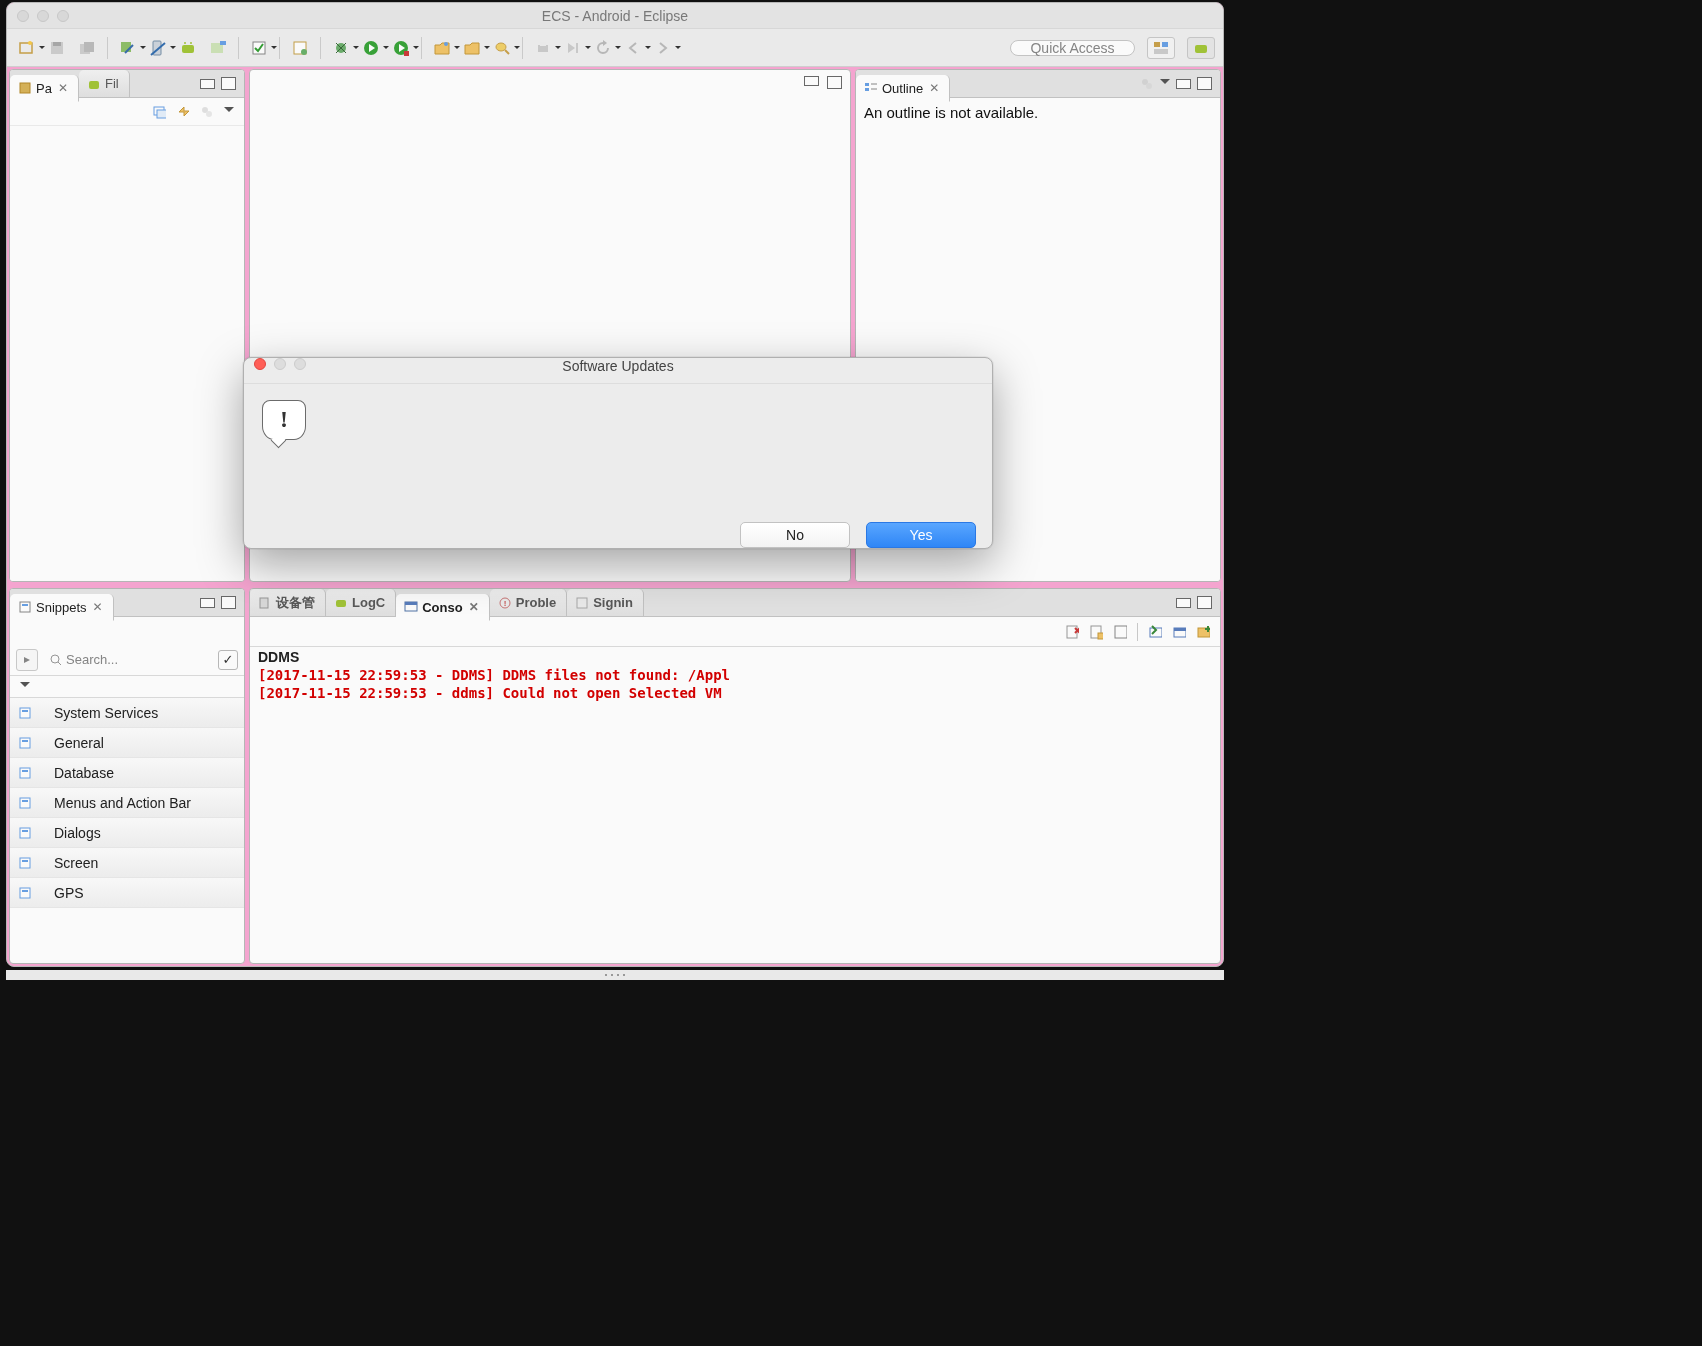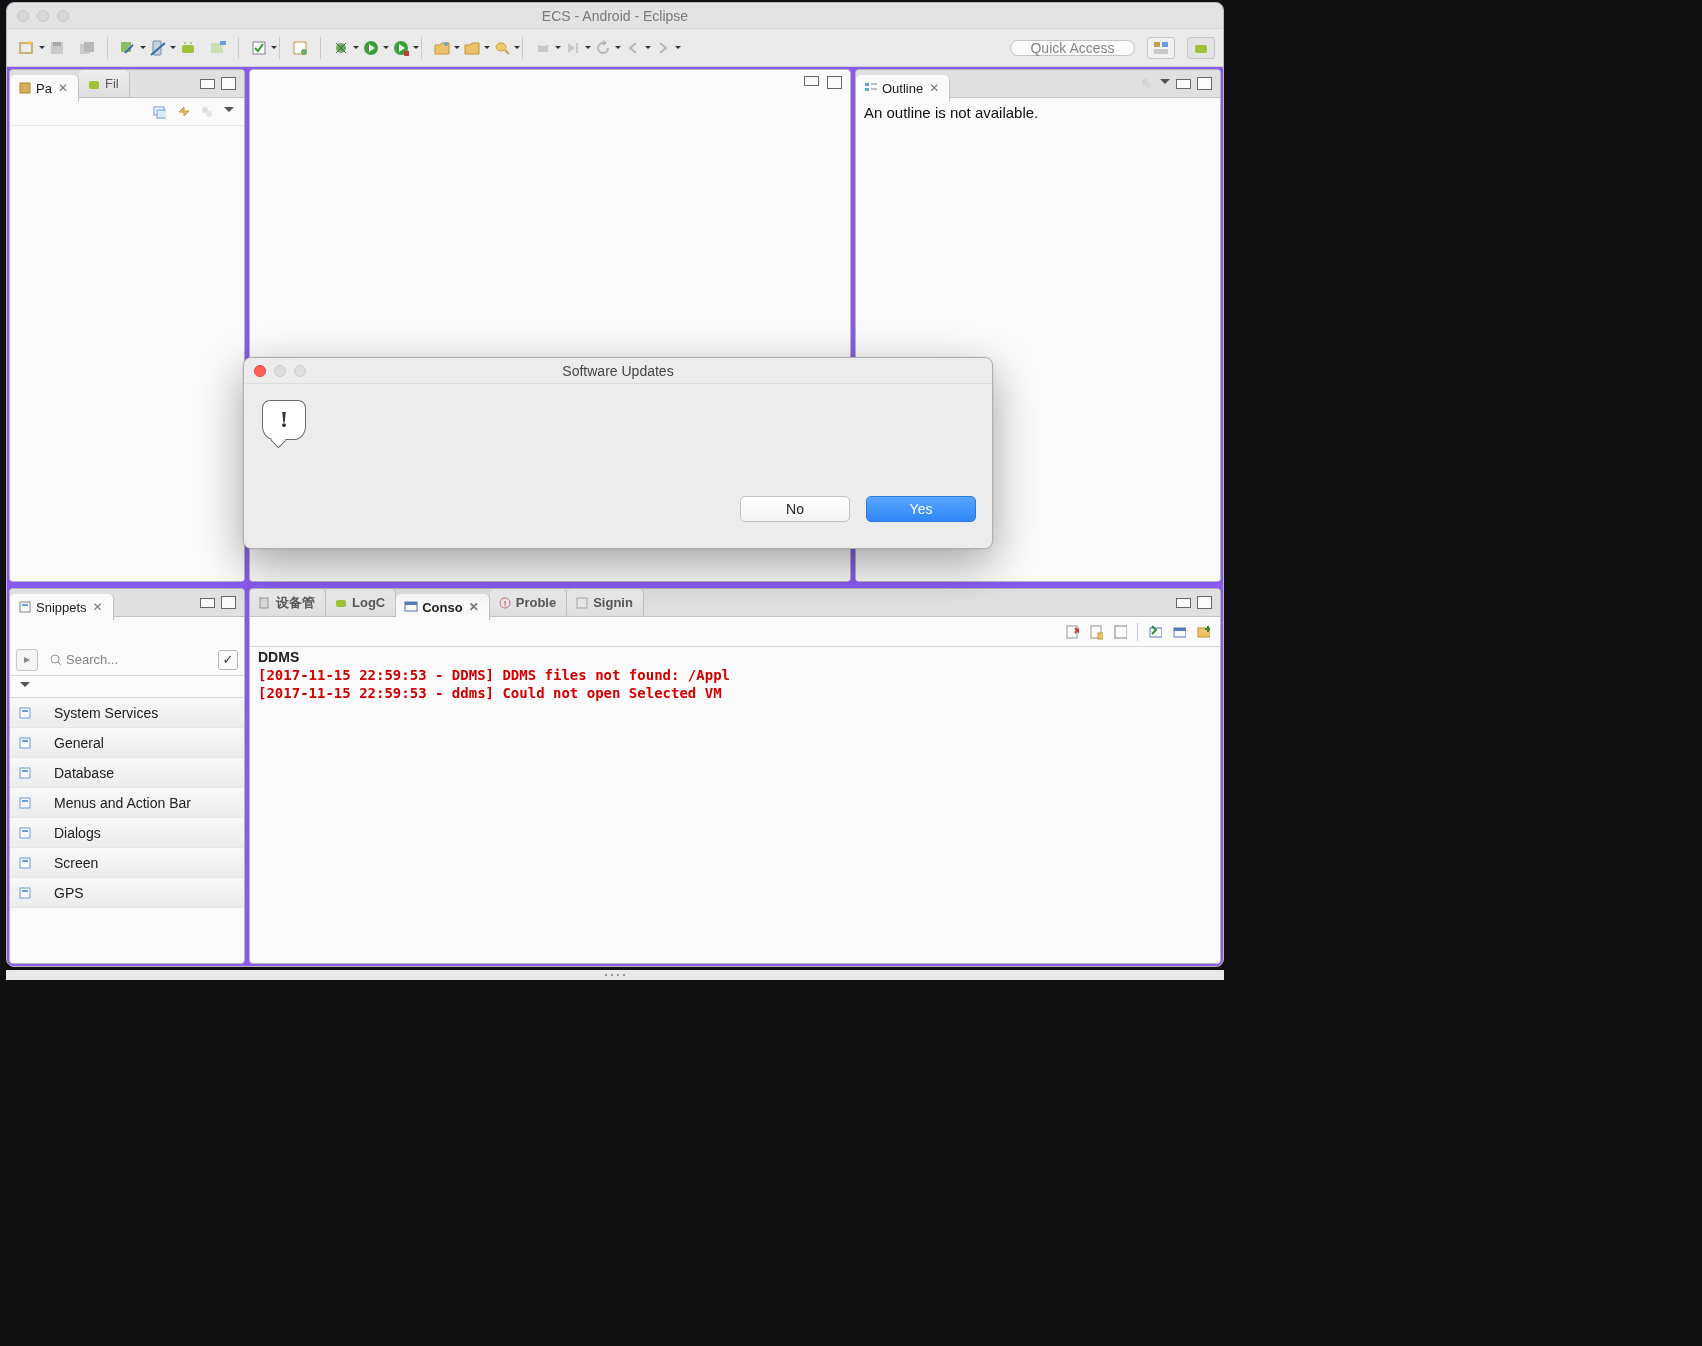--- a/index.html
+++ b/index.html
@@ -2,21 +2,21 @@
 <html><head>
 <meta charset="utf-8">
 <style>
   * { box-sizing: border-box; margin: 0; padding: 0; font-family: -apple-system, "Helvetica Neue", Arial, sans-serif; }
   html,body { width:1702px; height:1346px; background:#fff; }
   body { background:#111; padding:0 0 10px 0; }
 
   .main-window {
     width:1218px; height:965px;
     position:absolute; left:6px; top:2px;
-    background:#8b5cf6;
+    background:#f9a8d4;
     border-radius:8px;
     border:1px solid #b8b8b8;
     box-shadow:0 2px 6px rgba(0,0,0,.15);
     display:flex; flex-direction:column;
     overflow:hidden;
   }
 
   
   .mac-titlebar {
     height:26px; background:#e8e8e8;
@@ -125,21 +125,21 @@
   
   .modal {
     position:absolute; left:243px; top:357px;
     width:750px; height:192px;
     background:#ececec;
     border:1px solid #b0b0b0; border-radius:8px;
     box-shadow:0 15px 45px rgba(0,0,0,.35), 0 0 0 1px rgba(0,0,0,.05);
     display:flex; flex-direction:column;
     z-index:10;
   }
-  .modal-titlebar { height:26px; display:flex; align-items:center; position:relative; border-bottom:1px solid #ddd; }
+  .modal-titlebar { height:26px; display:flex; align-items:flex-start; position:relative; border-bottom:1px solid #ddd; }
   .modal-title { position:absolute; left:0; right:0; text-align:center; font-size:14px; color:#444; }
   .m-traffic { display:flex; gap:8px; margin-left:10px; }
   .m-dot { width:12px; height:12px; border-radius:50%; }
   .m-red { background:#ff5f57; border:1px solid #e24640; }
   .m-grey { background:#ddd; border:1px solid #ccc; }
   .modal-body { flex:1; display:flex; padding:14px 18px 0 18px; gap:16px; }
   .info-icon {
     width:44px; height:40px;
     border-radius:8px 8px 12px 12px / 8px 8px 14px 14px;
     background:#fff; border:1.5px solid #6b6b6b;
@@ -148,21 +148,21 @@
   .info-icon::before {
     content:""; position:absolute; bottom:-7px; left:10px;
     width:10px; height:10px; background:#fff; border-left:1.5px solid #6b6b6b; border-bottom:1.5px solid #6b6b6b;
     transform:rotate(-45deg);
   }
   .info-icon span {
     position:absolute; left:0; right:0; text-align:center;
     font-family:Georgia, serif; font-weight:bold; font-size:24px; color:#333; top:5px;
   }
   .modal-msg { font-size:15px; color:#222; line-height:1.35; }
-  .modal-buttons { height:52px; display:flex; justify-content:flex-end; align-items:flex-start; gap:16px; padding:0 16px; }
+  .modal-buttons { height:52px; display:flex; justify-content:flex-end; align-items:flex-end; gap:16px; padding:0 16px; }
   .btn {
     min-width:110px; height:26px; border-radius:5px; font-size:14px;
     display:flex; align-items:center; justify-content:center;
     border:1px solid #c2c2c2; background:linear-gradient(#ffffff,#f3f3f3); color:#222;
   }
   .btn-primary { background:linear-gradient(#59a6ff,#2f86f6); color:#fff; border:1px solid #2a78e4; }
 
   
   .page-bg {
     position:absolute; inset:0; background:linear-gradient(#1a1a1a,#040404);

